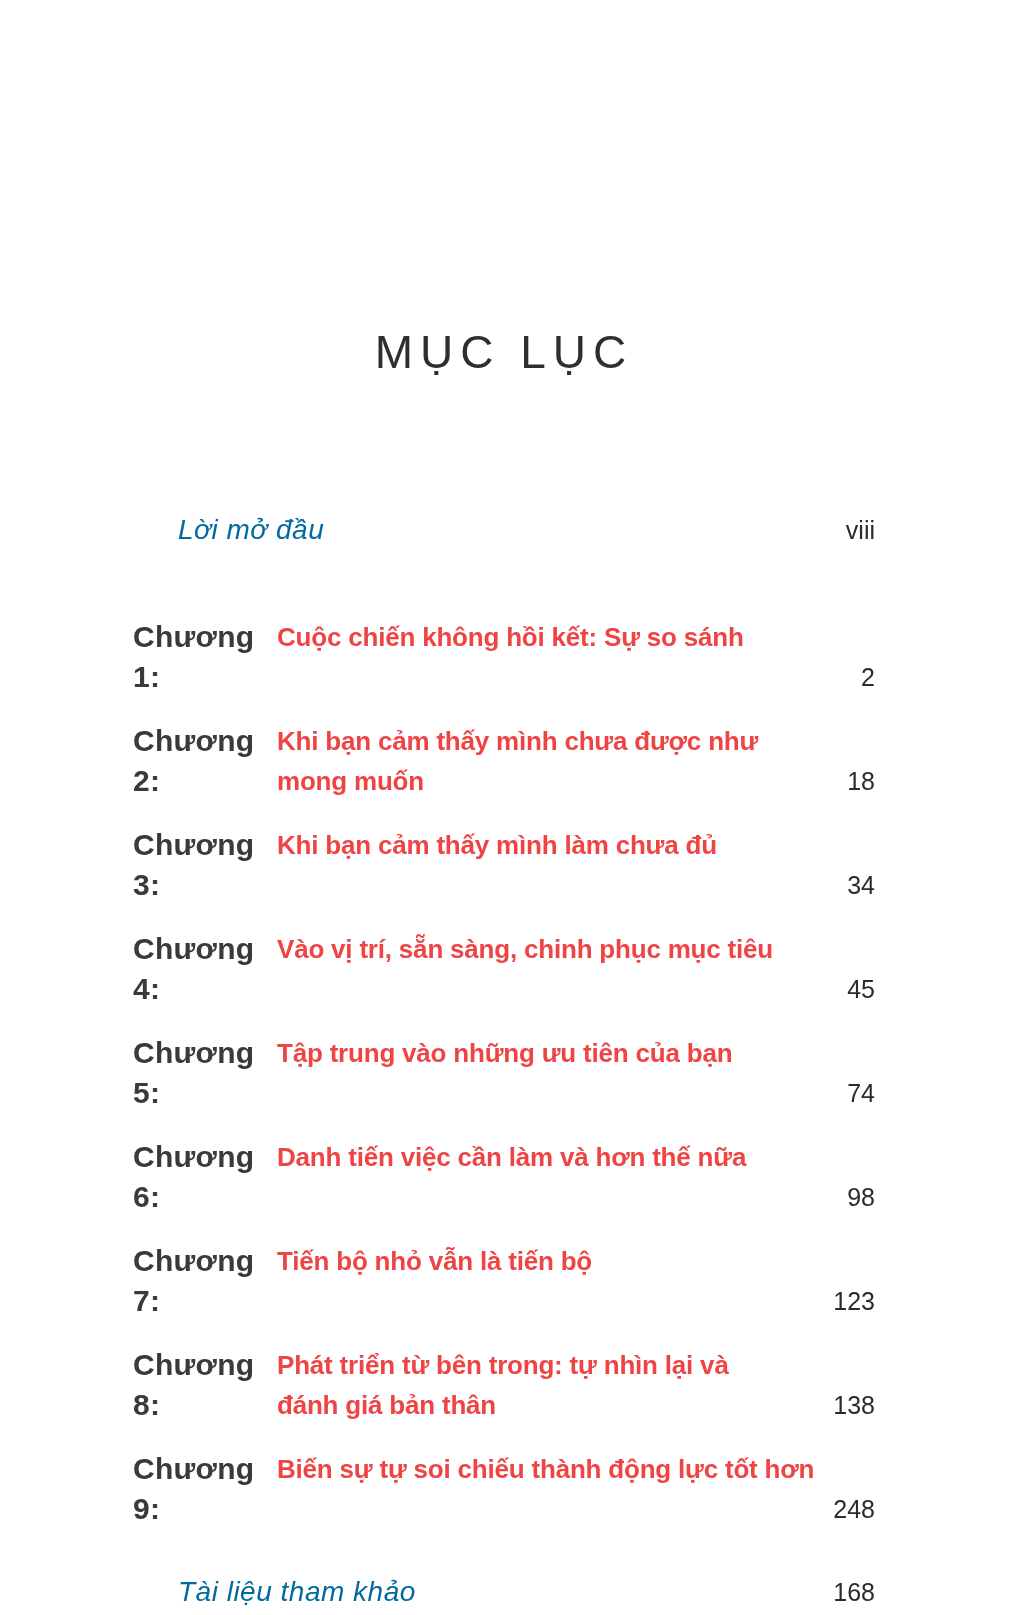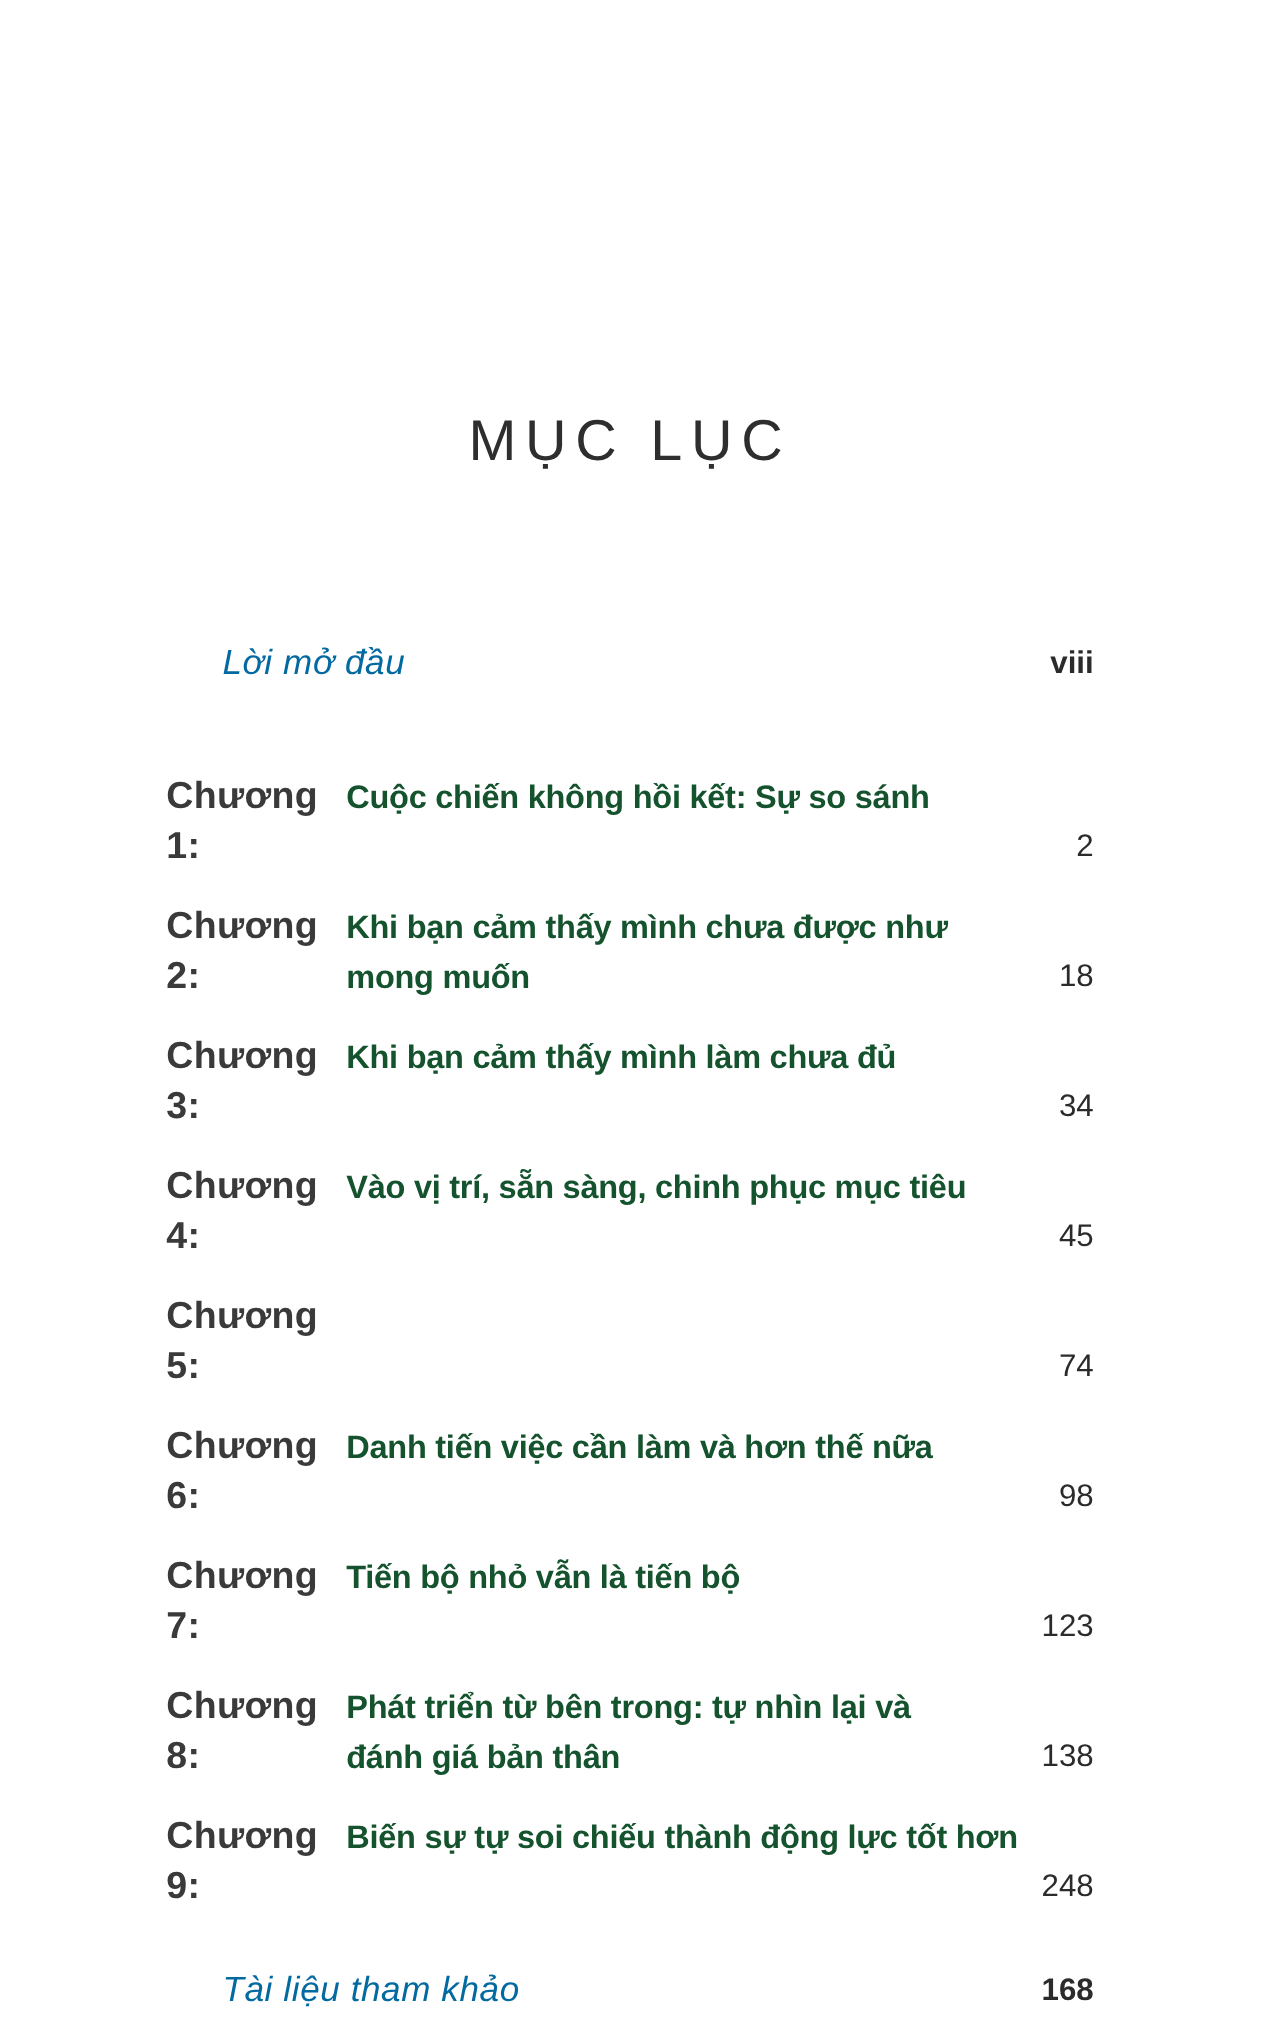--- a/index.html
+++ b/index.html
@@ -42,21 +42,20 @@
     font-weight: 400;
     letter-spacing: 0.5px;
     color: #0369a1;
     margin-left: 45px;
   }
   .matter-page {
     margin-left: auto;
     font-style: normal;
     font-size: 25px;
     color: #2b2b2b;
-    font-weight: bold;
   }
   .chapters { margin-top: 67px; }
   .toc-row {
     display: flex;
     align-items: flex-start;
     margin-bottom: 24px;
   }
   .chap-label {
     flex: 0 0 144px;
     font-size: 30px;
@@ -64,21 +63,21 @@
     letter-spacing: 0.3px;
     color: #3a3a3a;
     line-height: 40px;
   }
   .chap-title {
     flex: 1 1 auto;
     font-size: 26px;
     font-weight: 700;
     letter-spacing: -0.2px;
     line-height: 40px;
-    color: #14532d;
+    color: #ef4444;
     white-space: pre-line;
     padding-right: 12px;
   }
   .chap-page {
     margin-left: auto;
     align-self: flex-end;
     font-size: 25px;
     font-weight: 400;
     line-height: 40px;
     color: #2b2b2b;
@@ -123,20 +122,21 @@
       </div>
 
       <div class="toc-row">
         <span class="chap-label">Chương 4:</span>
         <span class="chap-title">Vào vị trí, sẵn sàng, chinh phục mục tiêu</span>
         <span class="chap-page">45</span>
       </div>
 
       <div class="toc-row">
         <span class="chap-label">Chương 5:</span>
+        <span class="chap-title">Tập trung vào những ưu tiên của bạn</span>
         <span class="chap-page">74</span>
       </div>
 
       <div class="toc-row">
         <span class="chap-label">Chương 6:</span>
         <span class="chap-title">Danh tiến việc cần làm và hơn thế nữa</span>
         <span class="chap-page">98</span>
       </div>
 
       <div class="toc-row">

